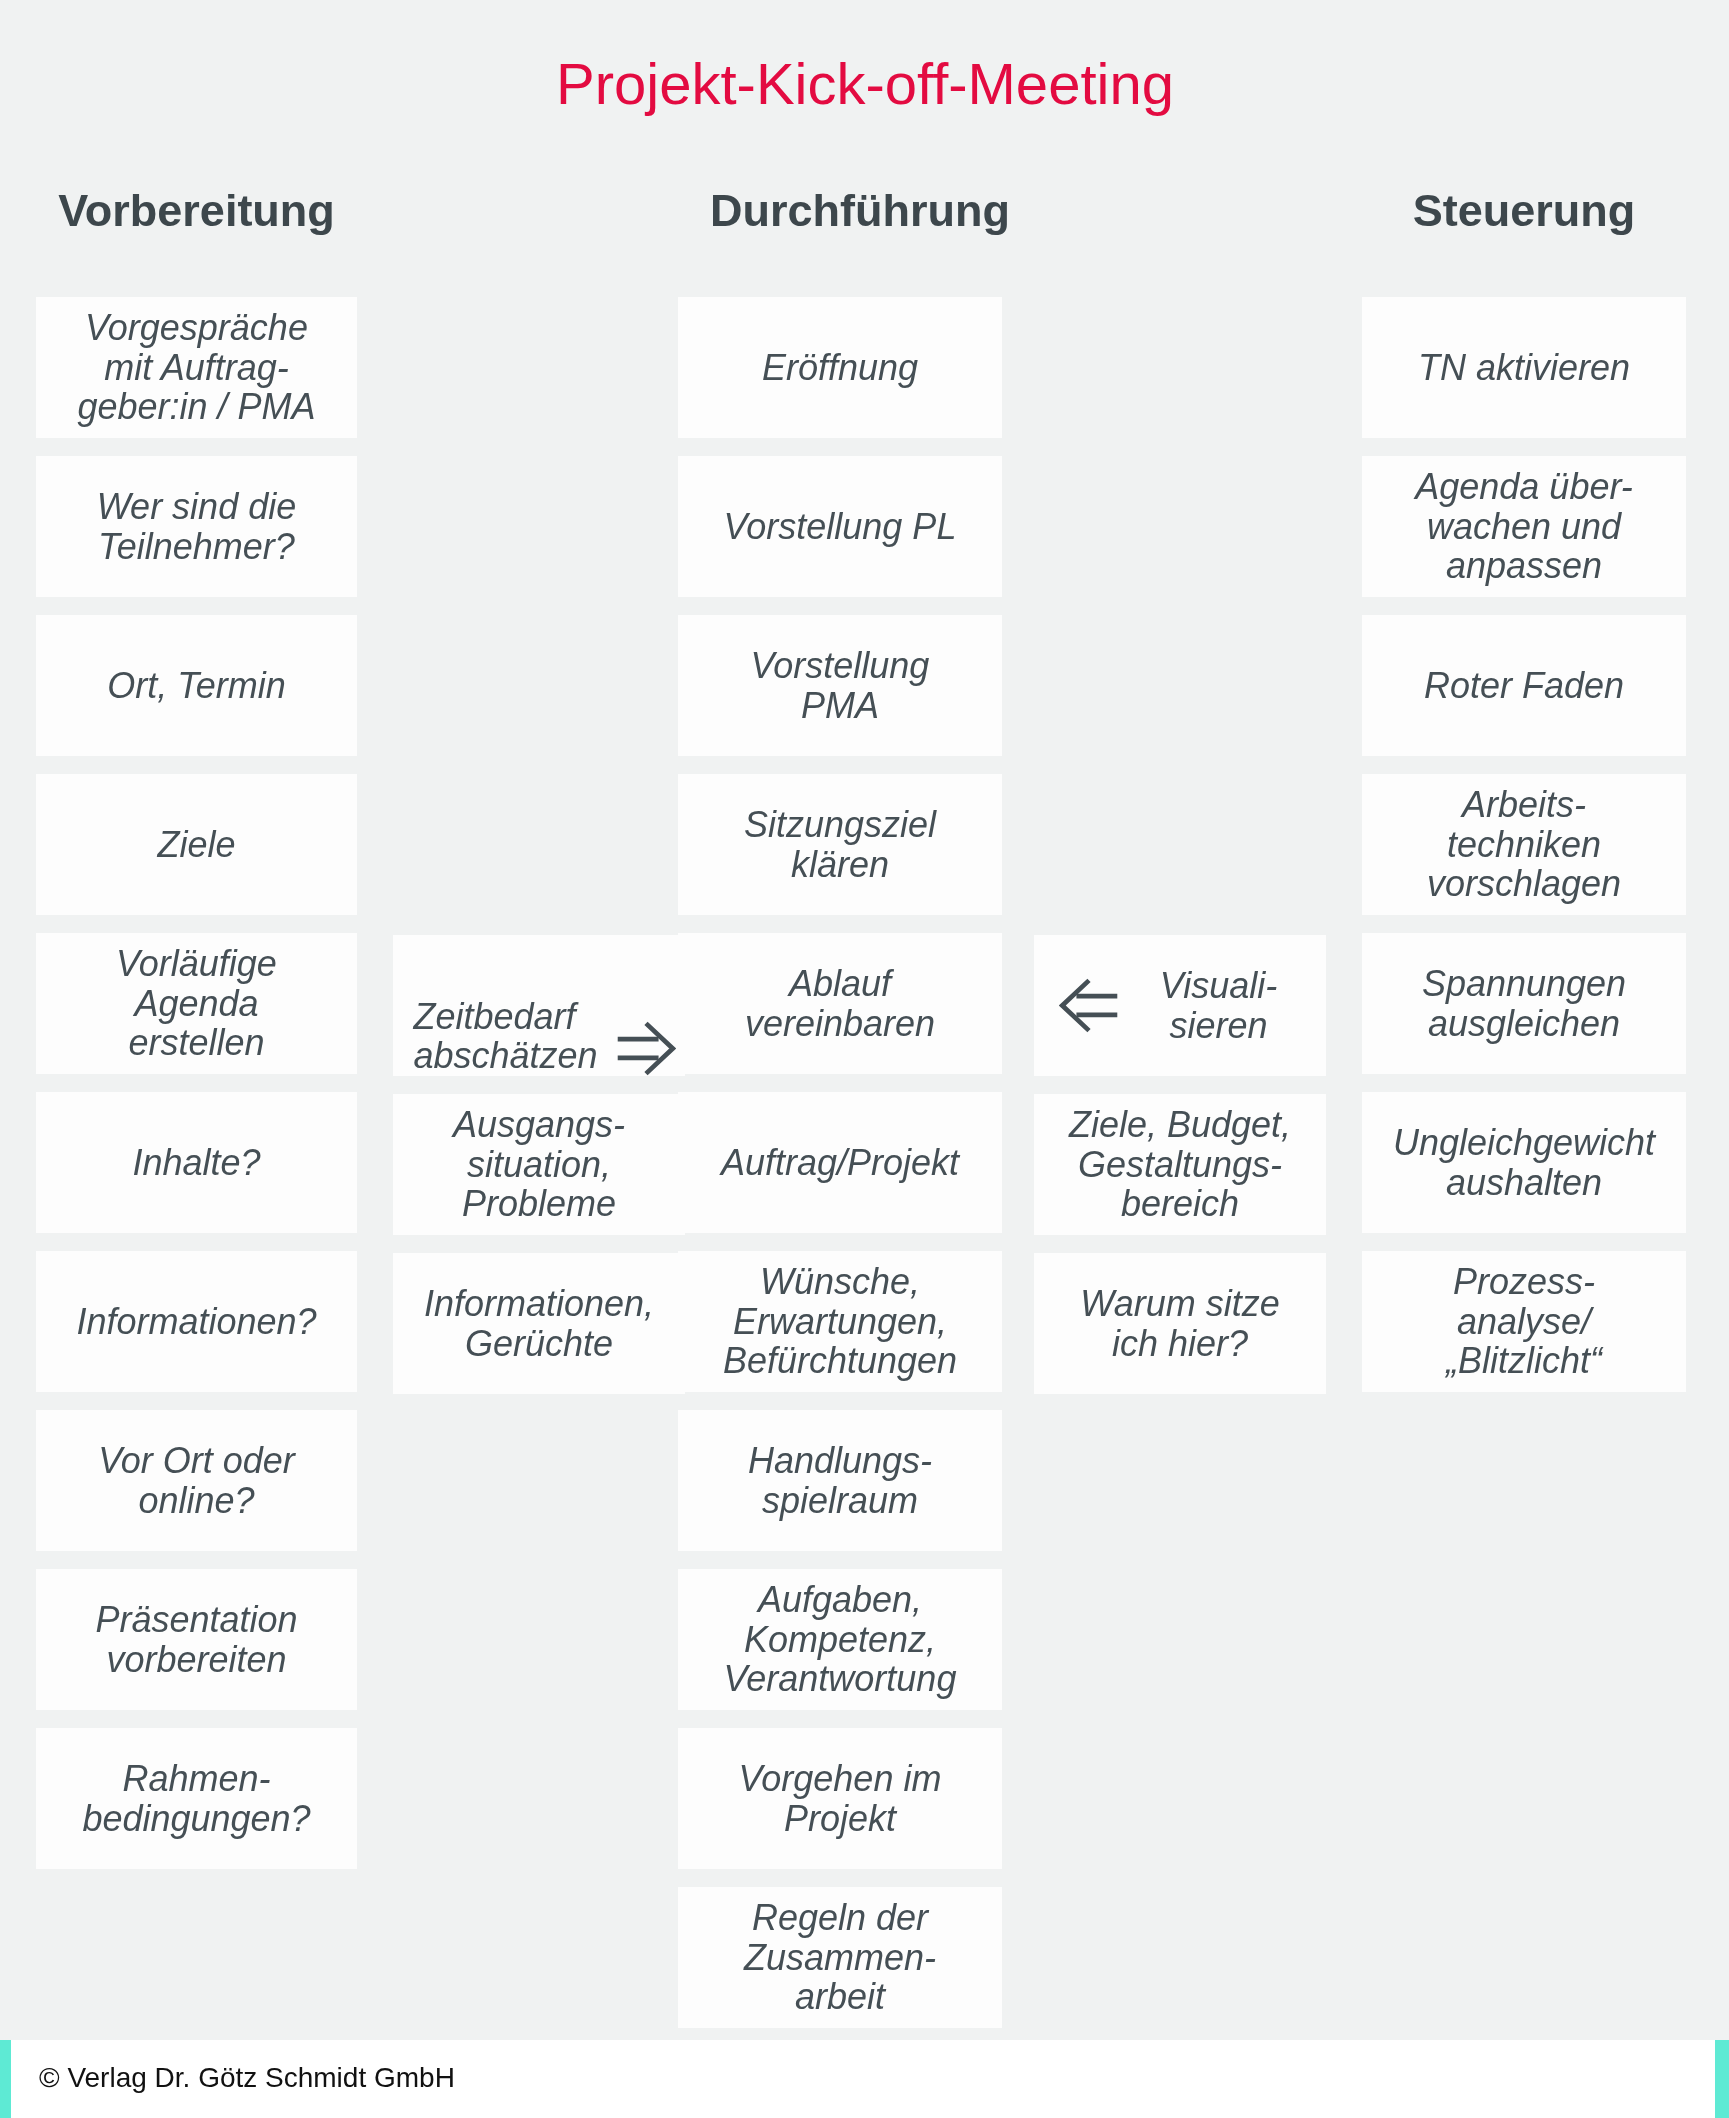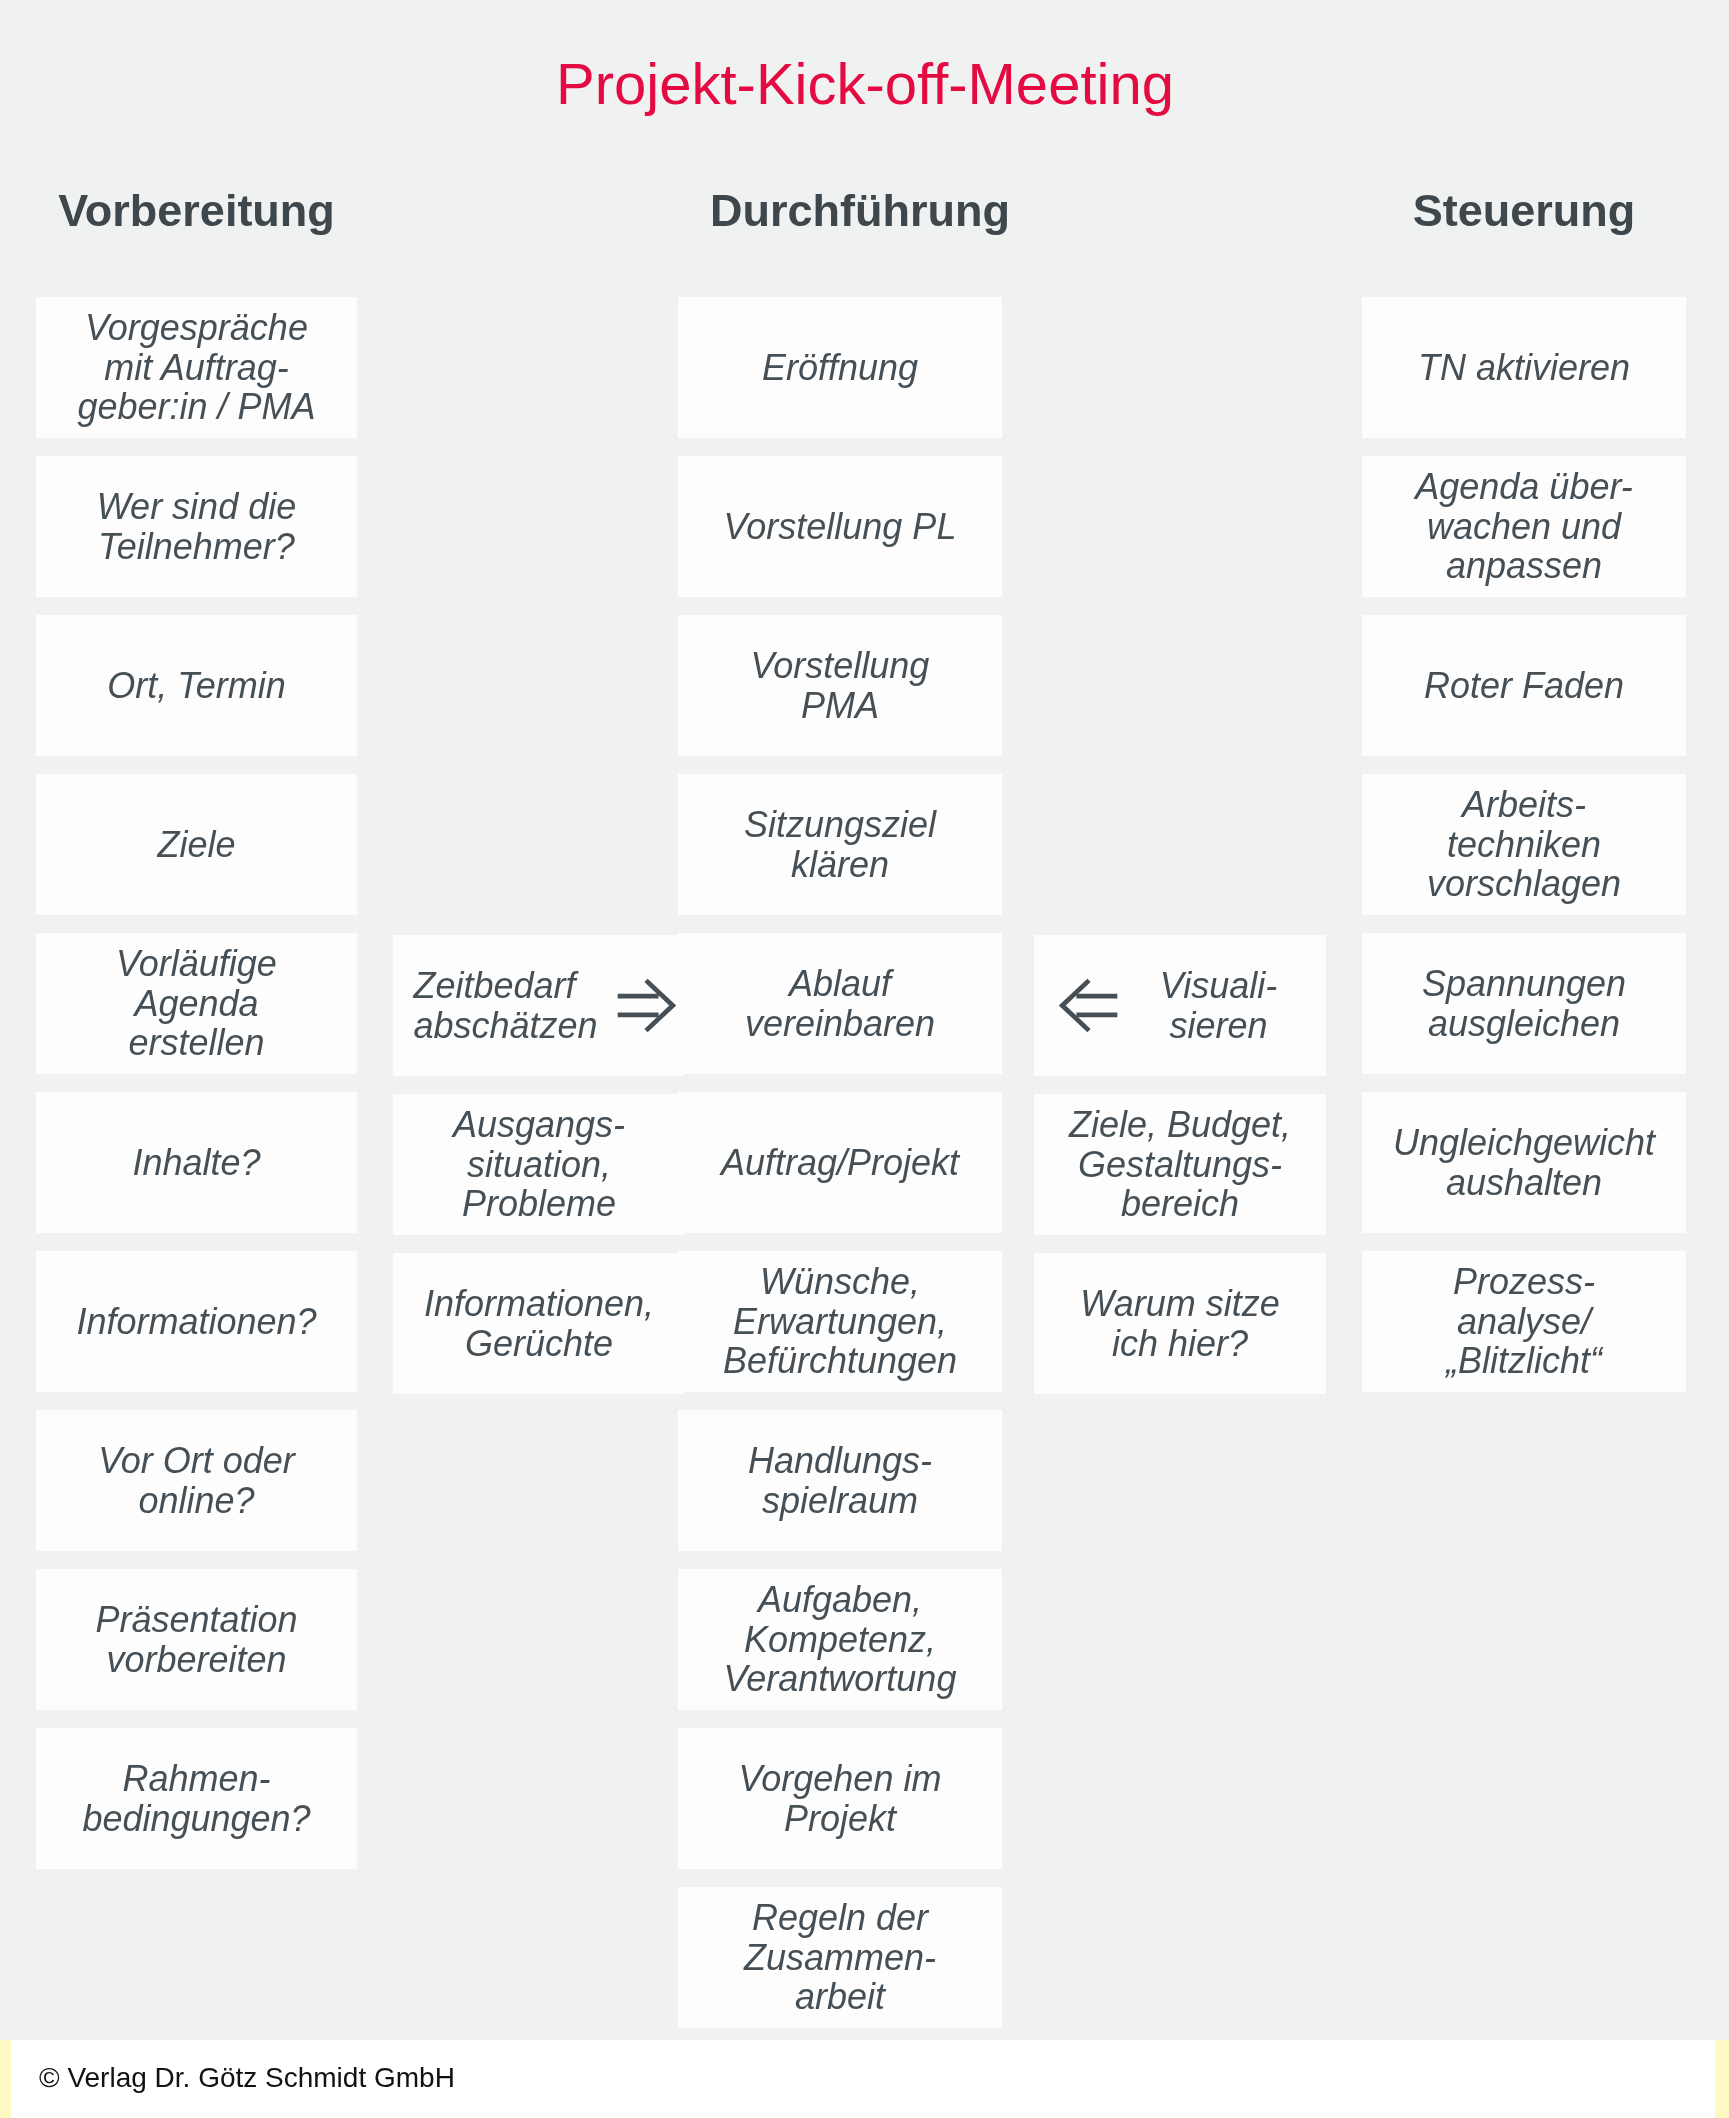--- a/index.html
+++ b/index.html
@@ -5,21 +5,21 @@
   html, body { margin: 0; padding: 0; }
   body {
     width: 1730px; height: 2119px;
     font-family: "Liberation Sans", sans-serif;
     background: #ffffff;
   }
   .canvas {
     position: relative;
     width: 1730px; height: 2119px;
     overflow: hidden;
-    background: #fef9c3;
+    background: #5eead4;
   }
   .bg {
     position: absolute;
     left: 0; top: 0; width: 1730px; height: 2040px;
     background: #f0f2f2;
   }
   .title {
     position: absolute;
     left: 0; top: 50px; width: 1730px;
     text-align: center;
@@ -67,20 +67,21 @@
   .hdr-durchfuehrung { left: 698px;  width: 324px; }
   .hdr-steuerung     { left: 1362px; width: 324px; }
 
   
   .box.arrow-right-box {
     flex-direction: row;
     justify-content: space-between;
     padding: 0 9.5px 0 20.5px;
     box-sizing: border-box;
     text-align: left;
+    align-items: flex-end;
   }
   .box.arrow-left-box {
     flex-direction: row;
     justify-content: flex-start;
     padding: 0 8px 0 25px;
     box-sizing: border-box;
   }
   .box.arrow-left-box .box-text { flex: 1; text-align: center; }
   .arrow-icon { display: inline-flex; color: #454f55; flex: 0 0 auto; }
   .arrow-icon svg { display: block; }

